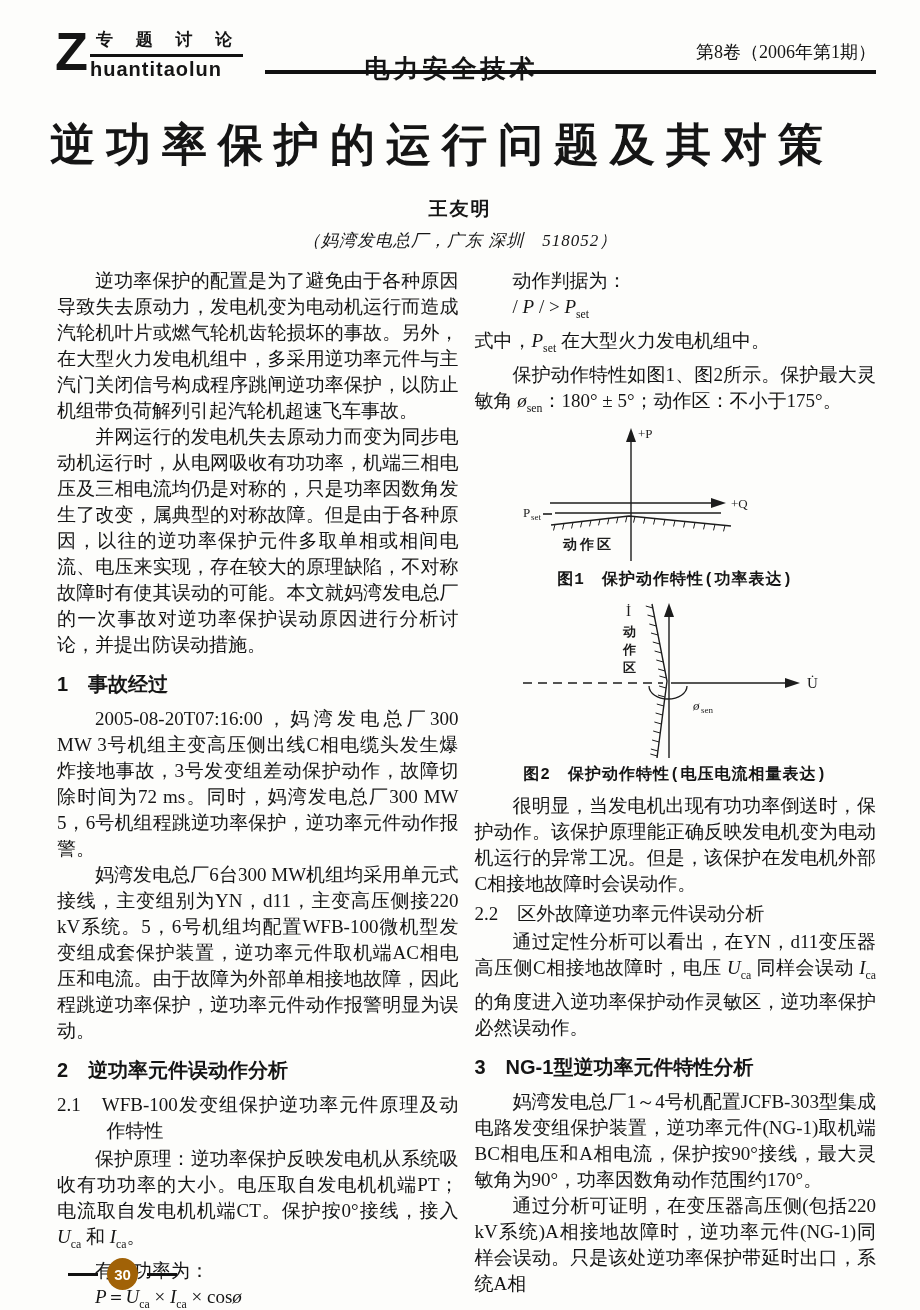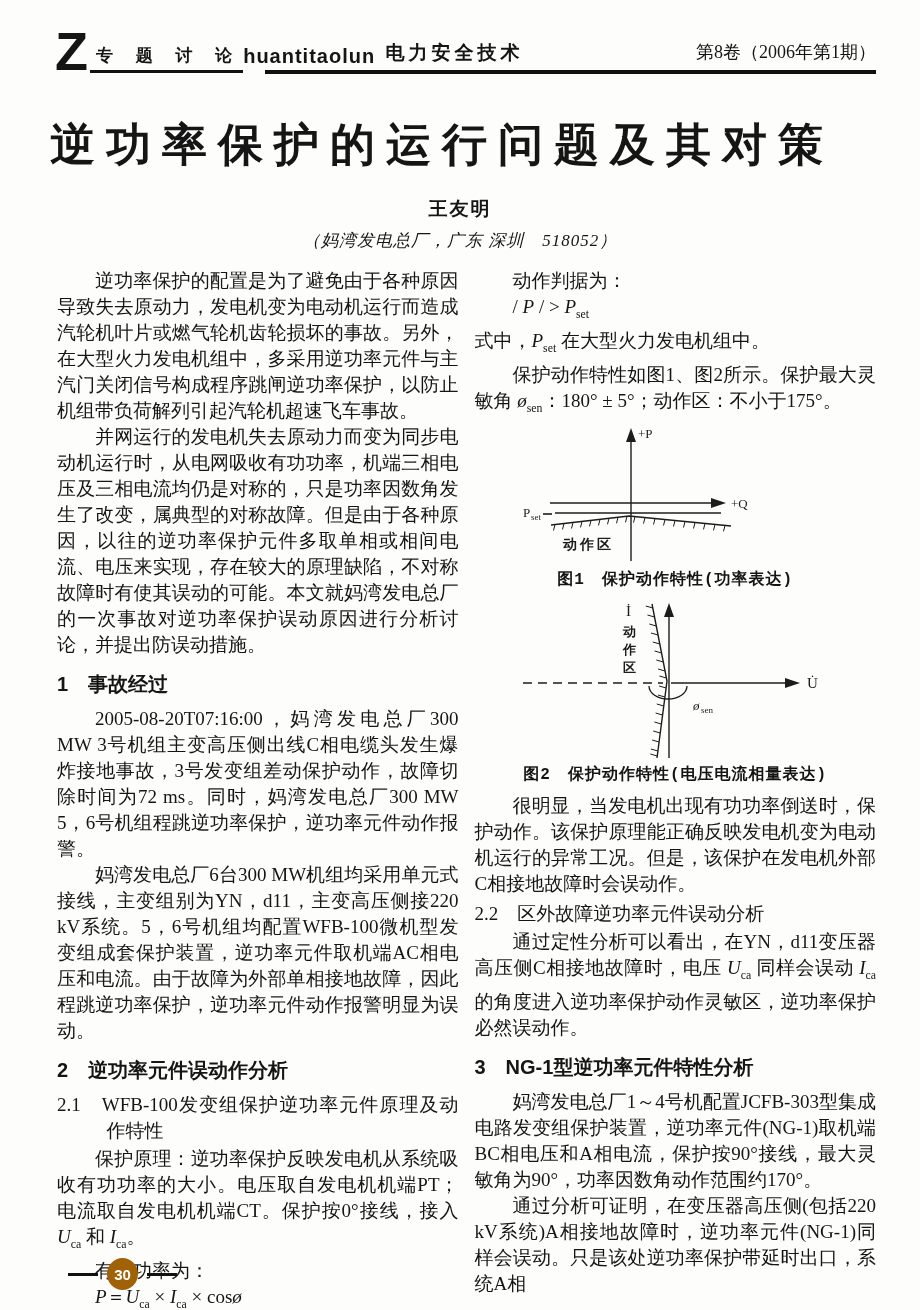--- a/index.html
+++ b/index.html
@@ -6,27 +6,27 @@
   .page{
     position:relative;width:920px;height:1310px;margin:0 auto;
     background:#fdfdfb;color:#151515;overflow:hidden;
     font-family:"Liberation Serif","DejaVu Serif",serif;
   }
   
   .hdr{position:absolute;left:55px;right:44px;top:28px;height:58px;}
   .logo{position:absolute;left:0;top:0;display:flex;align-items:flex-start;}
   .logo-z{font-family:"Liberation Sans","DejaVu Sans",sans-serif;font-weight:bold;
           font-size:54px;line-height:46px;letter-spacing:0;}
-  .logo-stack{display:flex;flex-direction:row;margin-left:2px;margin-top:16px;}
+  .logo-stack{display:flex;flex-direction:column;margin-left:2px;}
   .logo-cn{font-family:"Liberation Sans","DejaVu Sans",sans-serif;font-weight:bold;
            font-size:17px;letter-spacing:9px;padding:0 2px 3px 6px;border-bottom:3px solid #111;}
   .logo-py{font-family:"Liberation Sans","DejaVu Sans",sans-serif;font-weight:bold;
            font-size:20px;letter-spacing:1px;margin-top:1px;}
-  .hdr-journal{position:absolute;left:50%;transform:translateX(-58%);top:12px;
-               font-weight:bold;font-size:19px;letter-spacing:4px;
+  .hdr-journal{position:absolute;left:50%;transform:translateX(-58%);top:24px;
+               font-weight:bold;font-size:25px;letter-spacing:4px;
                font-family:"Liberation Sans","DejaVu Sans",sans-serif;}
   .hdr-issue{position:absolute;right:0;top:12px;font-size:18px;}
   .hdr-rule{position:absolute;left:210px;right:0;top:42px;height:4px;background:#111;}
   
   .title{margin:118px 50px 0;font-size:45px;font-weight:bold;
          letter-spacing:11px;line-height:1.2;
          font-family:"Liberation Sans","DejaVu Sans",sans-serif;}
   .author{margin-top:24px;text-align:center;font-size:19px;font-weight:bold;
           font-family:"Liberation Sans","DejaVu Sans",sans-serif;letter-spacing:2px;}
   .affil{margin-top:7px;text-align:center;font-size:17px;font-style:italic;letter-spacing:1px;}

